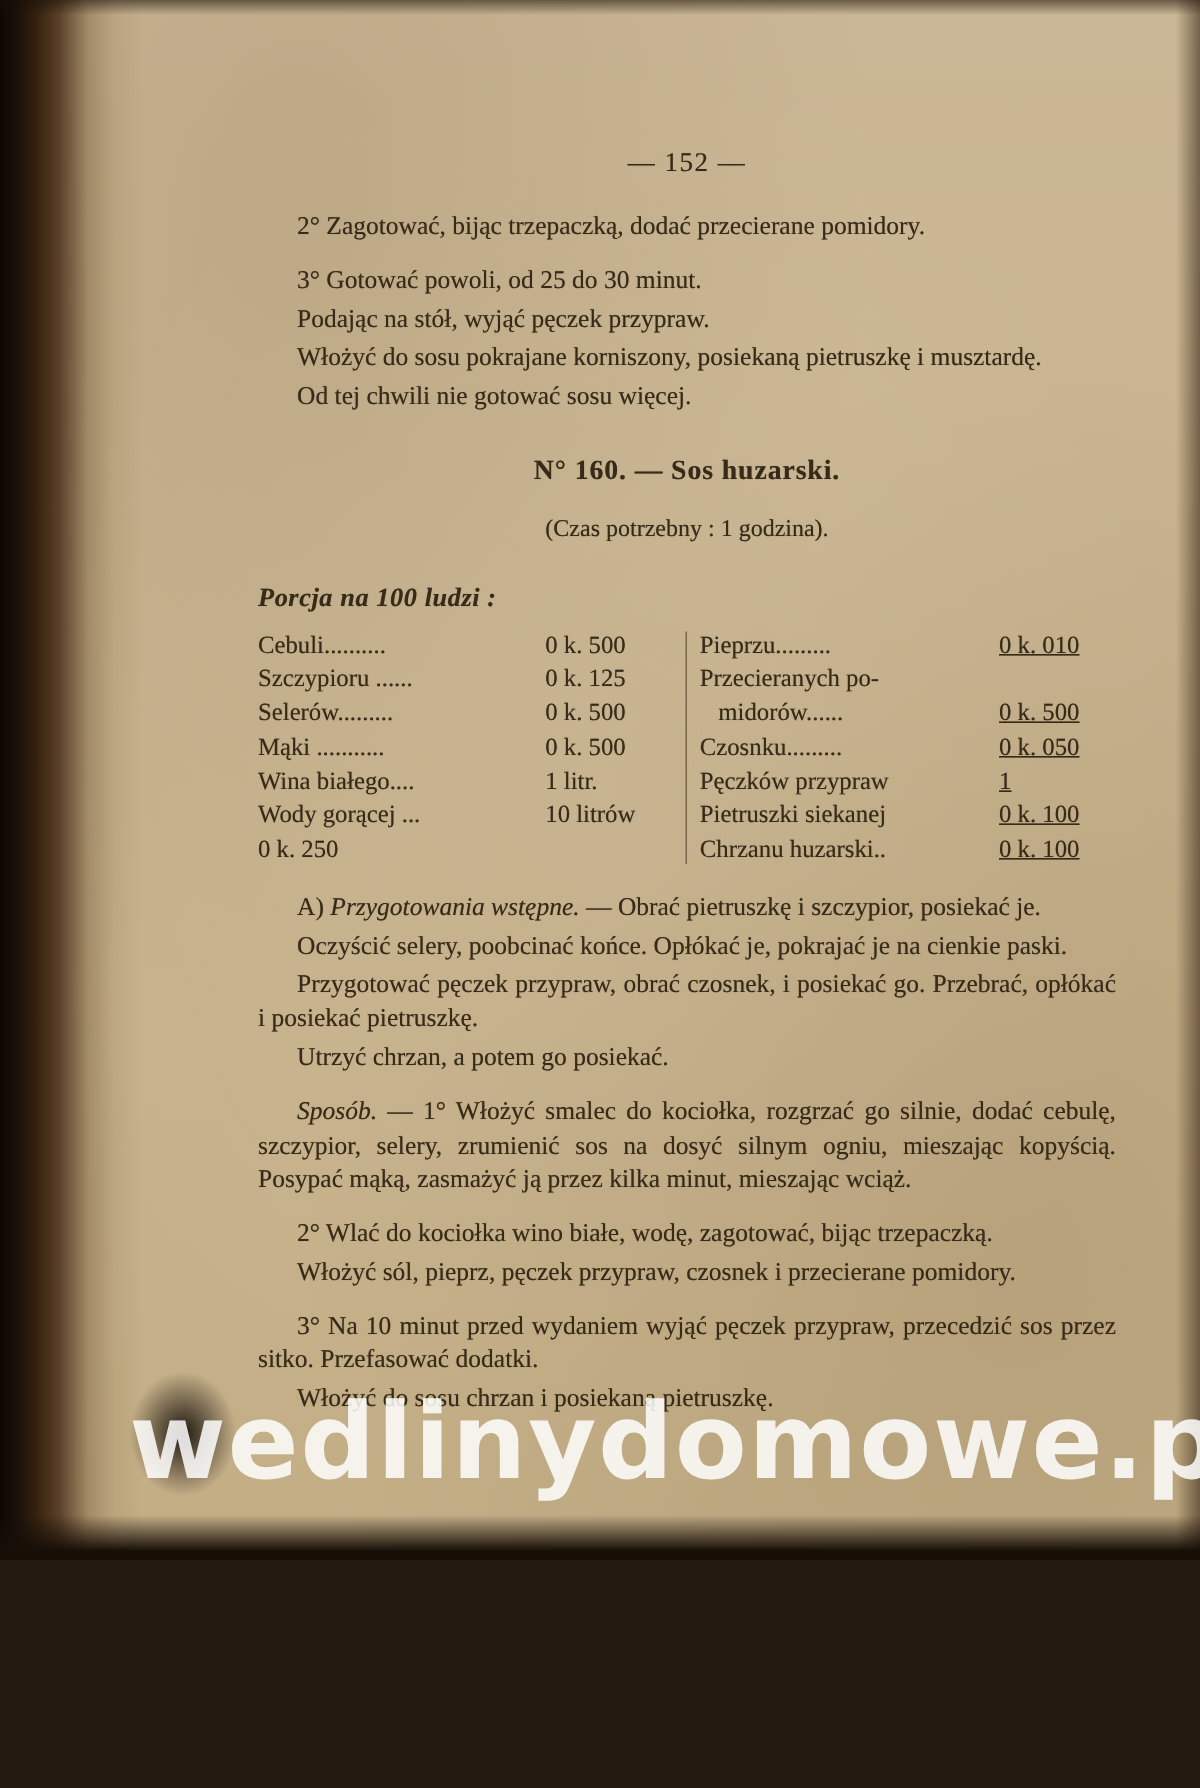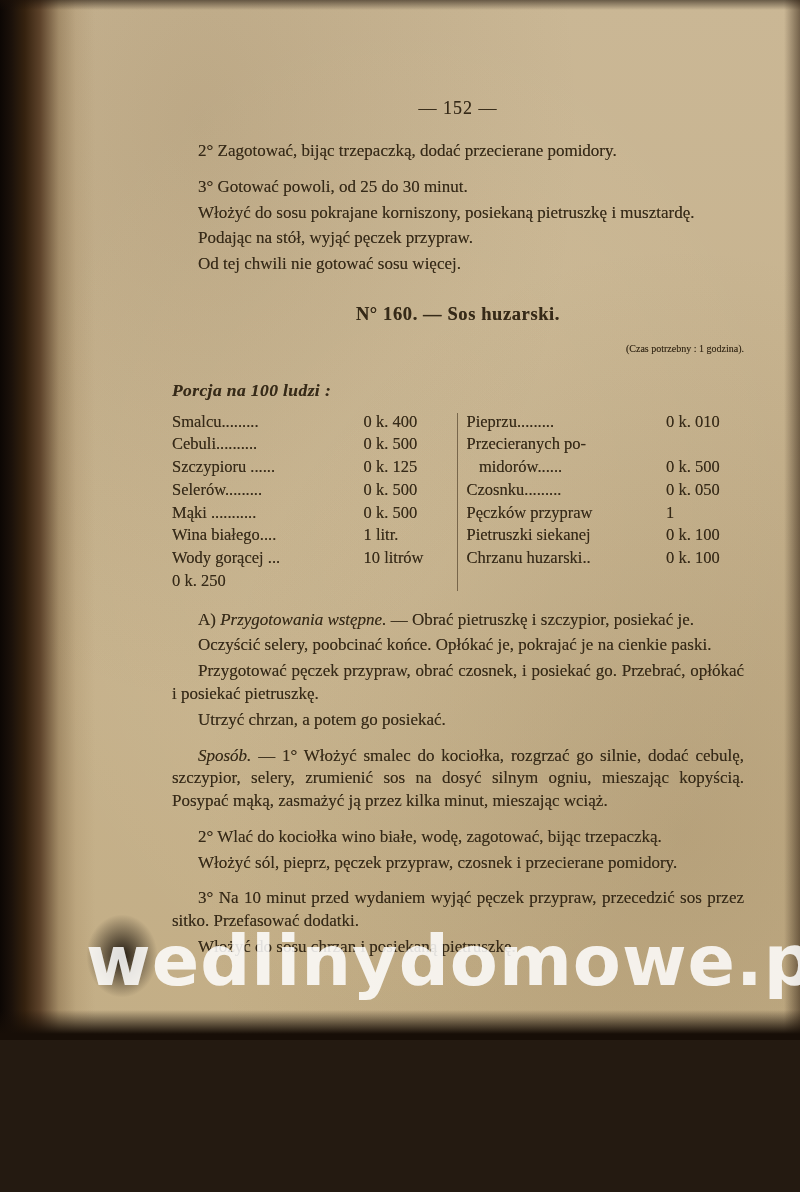--- a/index.html
+++ b/index.html
@@ -49,66 +49,62 @@
   .page-number{
     text-align:center;font-size:18px;letter-spacing:1px;margin-bottom:20px;
   }
   .para{margin:0 0 3px;text-indent:26px;}
   .para.spaced{margin-top:13px;}
   .para em{font-style:italic;}
   .recipe-title{
     margin:26px 0 0;text-align:center;text-indent:0;
     font-weight:bold;font-size:18.5px;letter-spacing:0.6px;
   }
-  .time-note{margin:15px 0 0;text-align:right;font-size:10px;}
+  .time-note{margin:15px 0 0;text-align:center;font-size:16px;}
   .portion-heading{
     margin:24px 0 8px;text-align:left;
     font-style:italic;font-weight:bold;font-size:17.5px;letter-spacing:0.4px;
   }
   .ingredients{display:flex;margin:6px 0 16px;}
   .ing-col{flex:1;min-width:0;}
   .ing-divider{width:1px;background:rgba(55,38,20,0.55);margin:2px 9px 2px 7px;}
   .ing-row{display:flex;align-items:flex-end;font-size:16.5px;line-height:1.38;text-align:left;}
   .ing-name{flex:1;white-space:pre-wrap;}
   .ing-col.left .ing-qty{flex:0 0 86px;}
-  .ing-col.right .ing-qty{flex:0 0 78px;}
+  .ing-col.right .ing-qty{flex:0 0 78px;text-decoration:underline;}
   .watermark{
     position:absolute;left:86px;right:8px;bottom:44px;
     font-family:"DejaVu Sans","Liberation Sans",sans-serif;
     font-weight:bold;font-size:70px;line-height:1;
     color:rgba(255,255,255,0.85);
     text-align:center;letter-spacing:1px;
     pointer-events:none;
   }
 </style>
 </head>
 <body>
 
 <div class="scan">
 
   <div class="page-content">
 
     <div class="page-number">— 152 —</div>
 
     <p class="para"><span></span><em></em><span>2° Zagotować, bijąc trzepaczką, dodać przecierane pomidory.</span></p>
     <p class="para spaced"><span></span><em></em><span>3° Gotować powoli, od 25 do 30 minut.</span></p>
+    <p class="para"><span></span><em></em><span>Podając na stół, wyjąć pęczek przypraw.</span></p>
     <p class="para"><span></span><em></em><span>Włożyć do sosu pokrajane korniszony, posiekaną pietruszkę i musztardę.</span></p>
-    <p class="para"><span></span><em></em><span>Podając na stół, wyjąć pęczek przypraw.</span></p>
     <p class="para"><span></span><em></em><span>Od tej chwili nie gotować sosu więcej.</span></p>
 
     <h2 class="recipe-title">N° 160. — Sos huzarski.</h2>
     <div class="time-note">(Czas potrzebny : 1 godzina).</div>
     <div class="portion-heading">Porcja na 100 ludzi :</div>
 
     <div class="ingredients">
       <div class="ing-col left">
-        <div class="ing-row">
-            <span class="ing-name">Smalcu.........</span>
-            <span class="ing-qty">0 k. 400</span>
-          </div>
         <div class="ing-row">
             <span class="ing-name">Cebuli..........</span>
             <span class="ing-qty">0 k. 500</span>
           </div>
         <div class="ing-row">
             <span class="ing-name">Szczypioru ......</span>
             <span class="ing-qty">0 k. 125</span>
           </div>
         <div class="ing-row">
             <span class="ing-name">Selerów.........</span>

